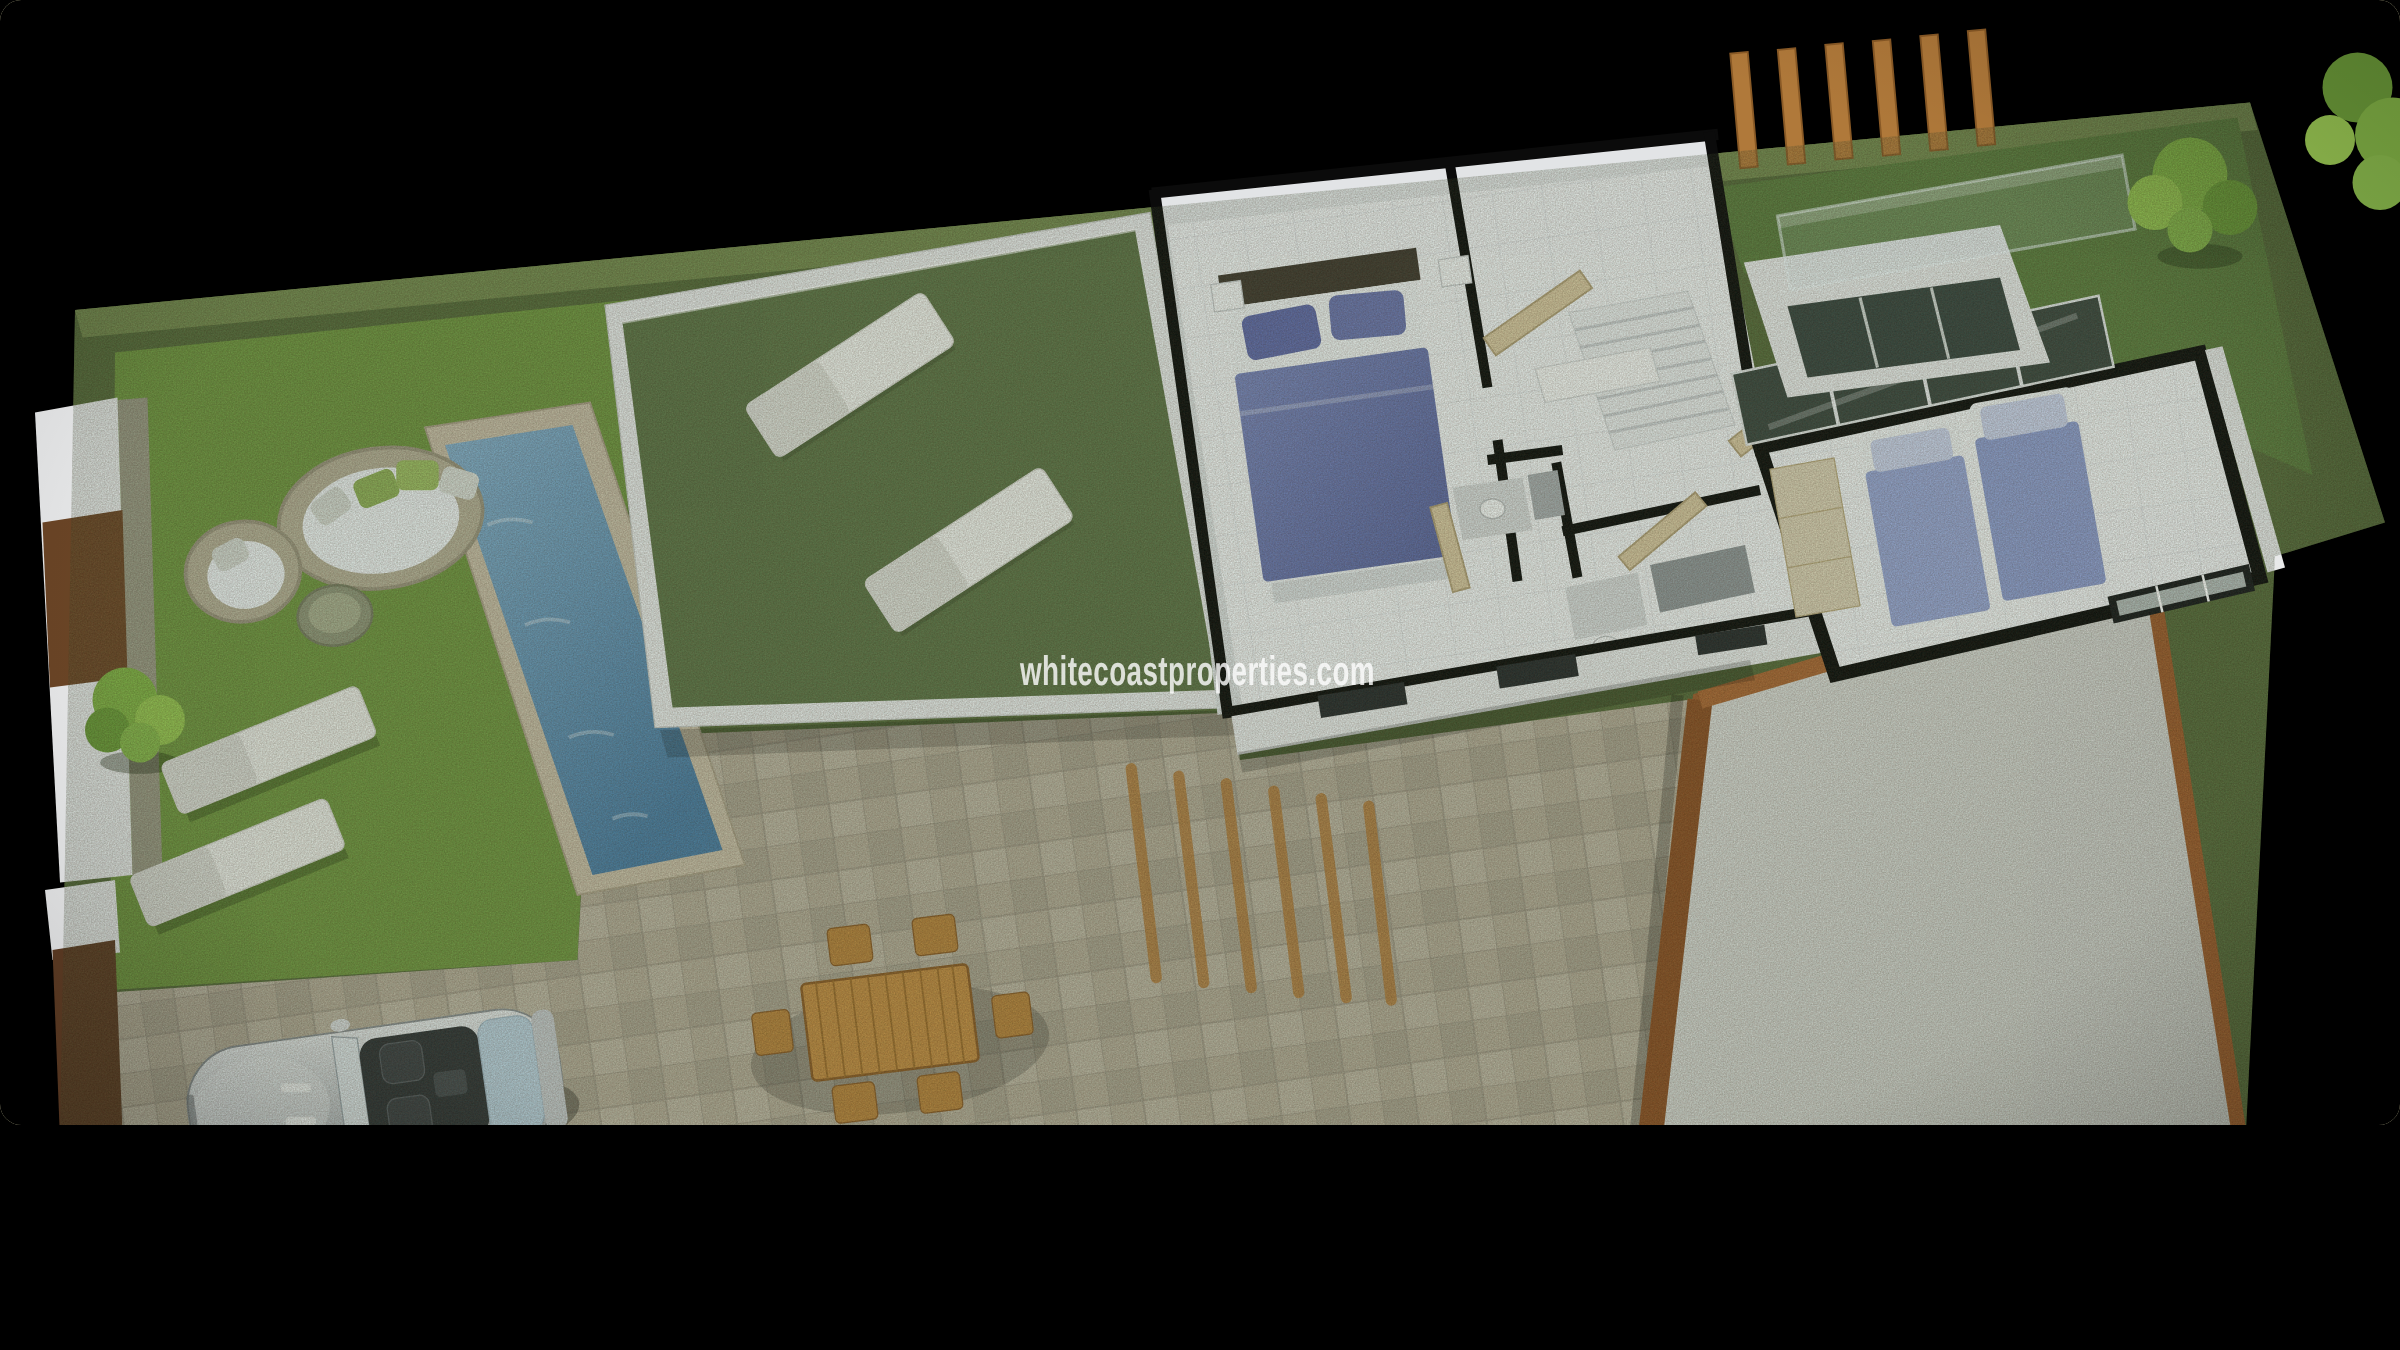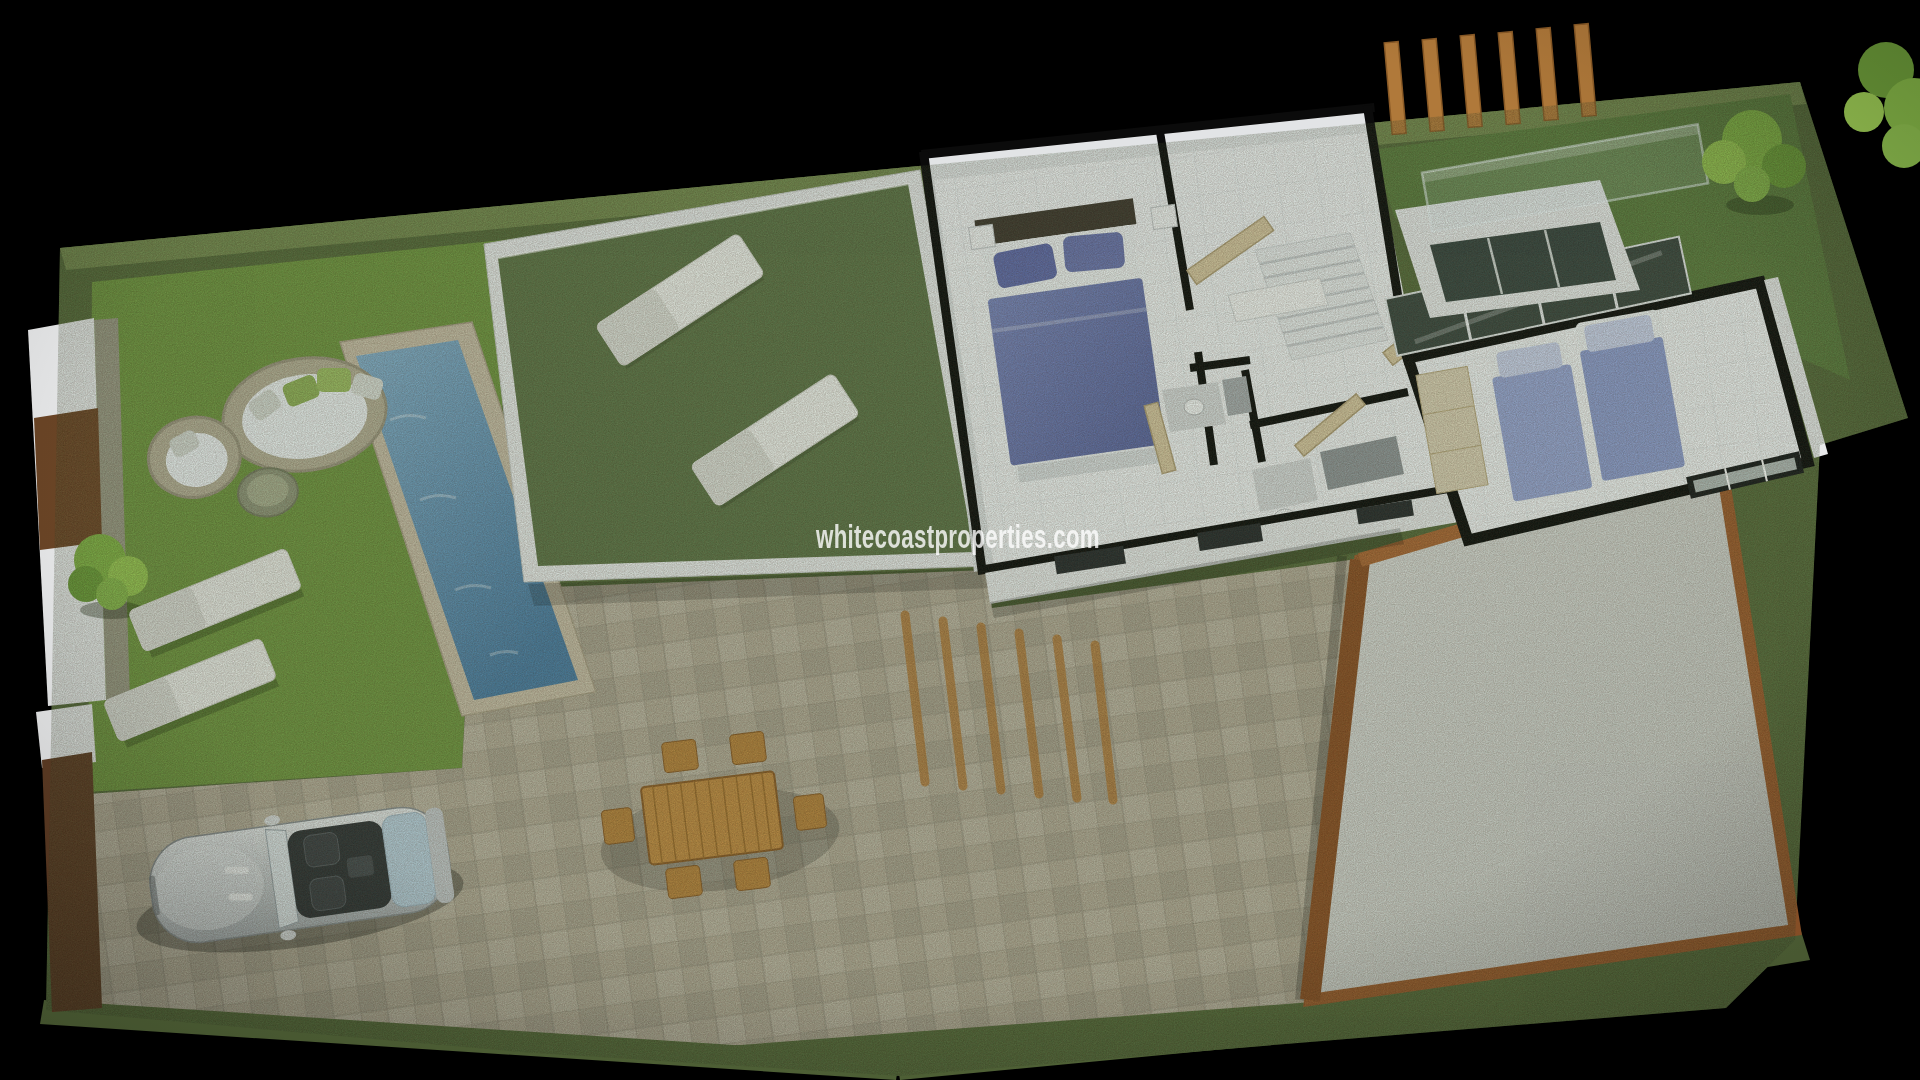--- a/index.html
+++ b/index.html
@@ -1,17 +1,17 @@
 <!DOCTYPE html>
 <html style="--hedge: #55683a; --hedge-light: #7d9155; --lawn: #6f9340; --terrace-grass: #5d7247; --courtyard-grass: #5b7a3e; --tile: #b2a997; --tile-alt: #a8a08f; --tile-line: #9b9384; --floor: #f1f2f4; --floor-line: #e0e3e7; --wall-white: #e8e9ea; --wall-cut: #0b0b0b; --pool-coping: #c6bba6; --pool-light: #85aecb; --pool-dark: #497aa2; --wood: #b5813c; --wood-dark: #8a5a26; --pergola: #b0793a; --deck: #d2d2cf; --deck-border: #9a5a2c; --brown-wall: #5e3c24; --car-seat: #33363a; --car-tonneau: #b7ccdb; --bed-duvet: #6670aa; --bed-pillow: #5f68a8; --single-bed: #97a4d4; --single-bed-alt: #8d9bce; --door-wood: #d6c5a0; --cushion-white: #eceff1; --pillow-green: #8fae58; --tree-green: #7fae44; --tree-dark: #6a9838; --tree-light: #94c050; --glazing: #3a453f; --watermark: #ffffff;"><head>
 <meta charset="utf-8">
 <style>
   html,body{margin:0;padding:0;background:#000;}
-  .stage{position:relative;width:1920px;height:1080px;background:#fef9c3;overflow:hidden;
-         font-family:"Liberation Sans", sans-serif;}
+  .stage{position:relative;width:1920px;height:900px;background:#fef9c3;overflow:hidden;
+         font-family:"Liberation Sans", sans-serif;border-radius:17px;}
   svg{display:block}
   .hedge{fill:var(--hedge)}
   .hedgelight{fill:var(--hedge-light)}
   .lawn{fill:var(--lawn)}
   .tgrass{fill:var(--terrace-grass)}
   .cgrass{fill:var(--courtyard-grass)}
   .tiles{fill:url(#tilePat)}
   .floor{fill:url(#floorPat)}
   .white{fill:var(--wall-white)}
   .cut{stroke:var(--wall-cut);stroke-linecap:square}

